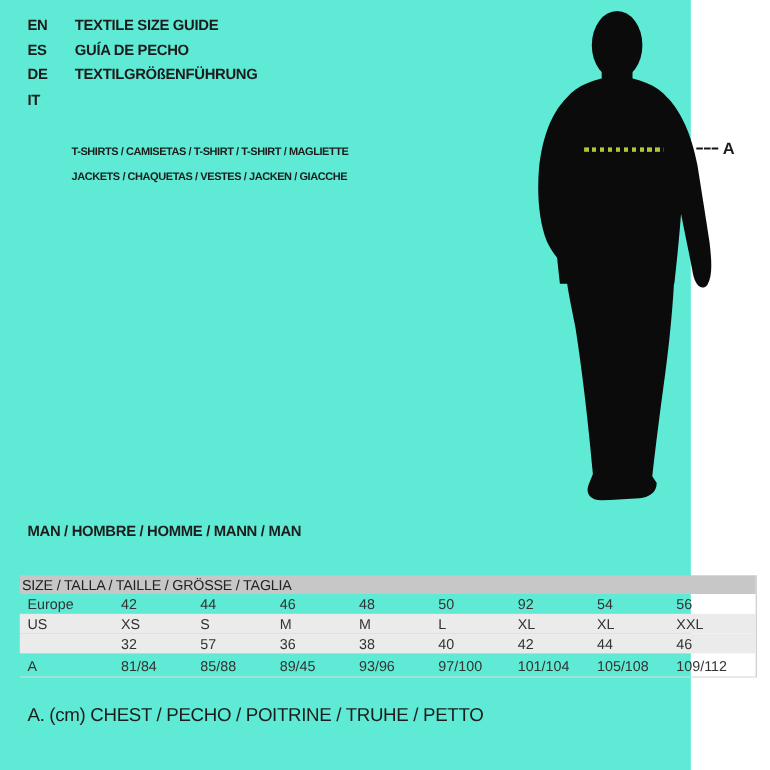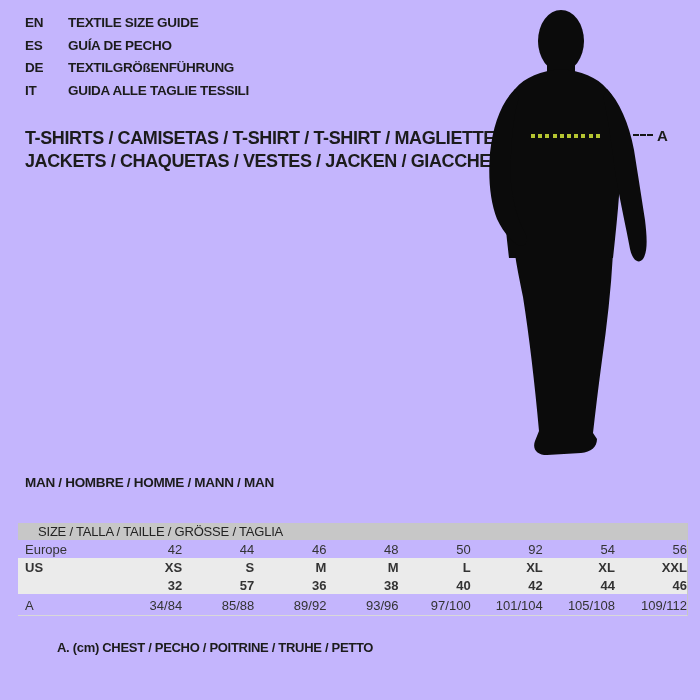--- a/index.html
+++ b/index.html
@@ -5,23 +5,23 @@
   * { margin: 0; padding: 0; box-sizing: border-box; }
   html, body { width: 700px; height: 700px; }
   body {
     font-family: "Liberation Sans", sans-serif;
     background: #ffffff;
     color: #1c1c1c;
     overflow: hidden;
   }
   #page {
     position: relative;
-    width: 700px;
+    width: 628px;
     height: 700px;
-    background: #c4b5fd;
+    background: #5eead4;
   }
 
   
   .lang-block {
     position: absolute;
     left: 25px;
     top: 12px;
   }
   .lang-row {
     display: flex;
@@ -33,23 +33,24 @@
   .lang-code { width: 43px; }
 
   
   .product-block {
     position: absolute;
     left: 25px;
     top: 127px;
   }
   .product-line {
     line-height: 23px;
-    font-size: 18px;
+    font-size: 10px;
     font-weight: bold;
     letter-spacing: -0.4px;
+    margin-left: 40px;
   }
 
   
   .figure-wrap {
     position: absolute;
     left: 485px;
     top: 5px;
     width: 165px;
     height: 450px;
   }
@@ -97,44 +98,43 @@
     font-size: 13px;
     color: #333333;
     border-right: 1px solid #c6c6c6;
     border-bottom: 1px solid #d8d8d8;
   }
   .thead {
     height: 17px;
     background: #c7c7c7;
     display: flex;
     align-items: center;
-    padding-left: 20px;
+    padding-left: 2px;
     color: #232323;
     letter-spacing: -0.2px;
   }
   .trow {
     display: grid;
     grid-template-columns: 92px repeat(8, 1fr);
     height: 18px;
     align-items: center;
   }
   .trow.last { height: 21px; padding-top: 2px; }
-  .trow.gray { background: #ebebeb; font-weight: bold; }
+  .trow.gray { background: #ebebeb; }
   .tlabel { padding-left: 7px; text-align: left; }
-  .tval { text-align: right; }
+  .tval { text-align: left; }
 
   
   .footnote {
     position: absolute;
     left: 25px;
     top: 640px;
-    font-size: 13px;
-    font-weight: bold;
+    font-size: 17px;
+    font-weight: normal;
     letter-spacing: -0.3px;
-    margin-left: 32px;
   }
 </style>
 </head>
 <body>
 
 <div id="page">
 
   <div class="lang-block">
     <div class="lang-row">
       <span class="lang-code">EN</span>
@@ -143,21 +143,20 @@
     <div class="lang-row">
       <span class="lang-code">ES</span>
       <span class="lang-text">GUÍA DE PECHO</span>
     </div>
     <div class="lang-row">
       <span class="lang-code">DE</span>
       <span class="lang-text">TEXTILGRÖßENFÜHRUNG</span>
     </div>
     <div class="lang-row">
       <span class="lang-code">IT</span>
-      <span class="lang-text">GUIDA ALLE TAGLIE TESSILI</span>
     </div>
   </div>
 
   <div class="product-block">
     <div class="product-line">T-SHIRTS / CAMISETAS / T-SHIRT / T-SHIRT / MAGLIETTE</div>
     <div class="product-line">JACKETS / CHAQUETAS / VESTES / JACKEN / GIACCHE</div>
   </div>
 
   <div class="figure-wrap">
     <svg viewBox="0 0 165 450" aria-hidden="true">
@@ -218,23 +217,23 @@
       <span class="tval">36</span>
       <span class="tval">38</span>
       <span class="tval">40</span>
       <span class="tval">42</span>
       <span class="tval">44</span>
       <span class="tval">46</span>
     </div>
 
     <div class="trow last">
       <span class="tlabel">A</span>
-      <span class="tval">34/84</span>
+      <span class="tval">81/84</span>
       <span class="tval">85/88</span>
-      <span class="tval">89/92</span>
+      <span class="tval">89/45</span>
       <span class="tval">93/96</span>
       <span class="tval">97/100</span>
       <span class="tval">101/104</span>
       <span class="tval">105/108</span>
       <span class="tval">109/112</span>
     </div>
   </div>
 
   <div class="footnote">A. (cm) CHEST / PECHO / POITRINE / TRUHE / PETTO</div>
 

